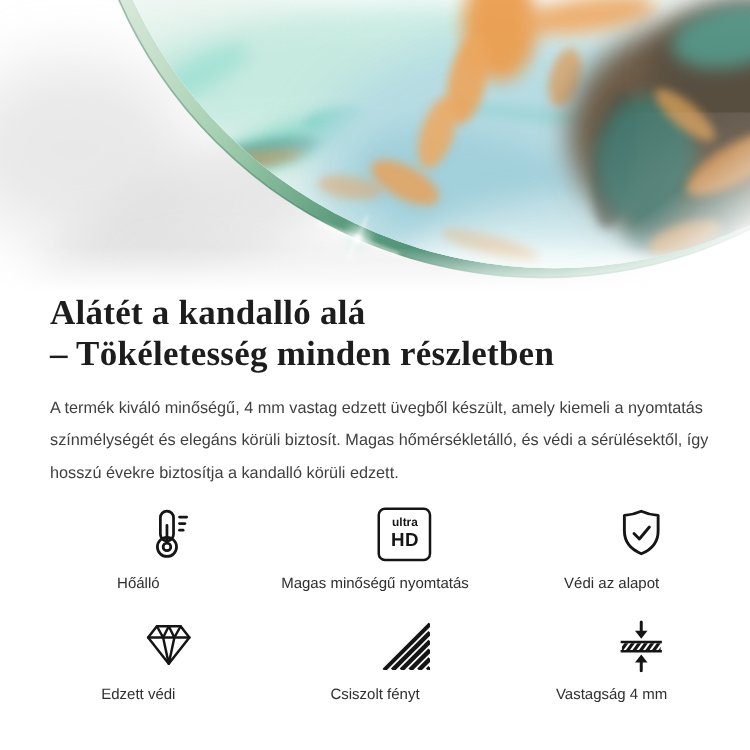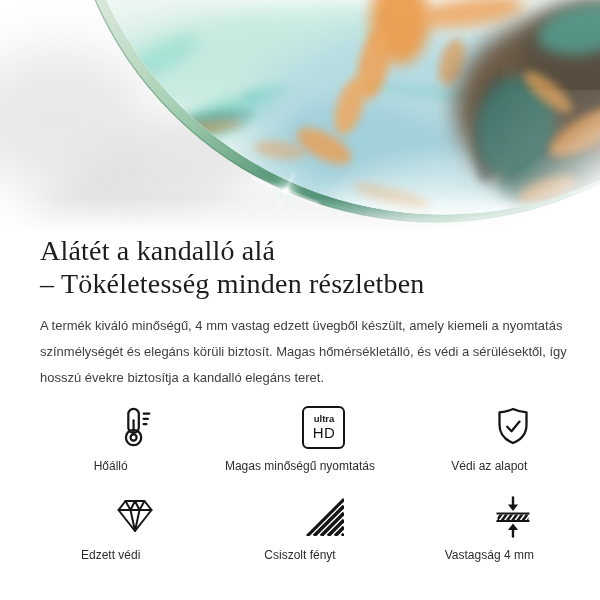--- a/index.html
+++ b/index.html
@@ -1,35 +1,35 @@
 <!DOCTYPE html>
 <html lang="hu"><head>
 <meta charset="utf-8">
 <style>
   html,body{margin:0;padding:0;background:#ffffff;}
   body{width:600px;height:600px;overflow:hidden;font-family:"Liberation Sans",sans-serif;}
   .page{position:relative;width:600px;height:600px;background:#ffffff;}
   .hero{display:block;width:600px;height:232px;}
   .content{padding:0 40px;}
-  .title{font-family:"Liberation Serif","DejaVu Serif",serif;font-weight:400;
+  .title{font-family:"Liberation Serif","DejaVu Serif",serif;font-weight:700;
          font-size:28px;line-height:33px;color:#1d1d1d;margin:2px 0 0 0;letter-spacing:.2px;}
   .title span{display:block;}
   .desc{margin:13px 16px 0 0;font-size:13px;line-height:26px;color:#3f3f3f;}
   .desc .line{white-space:nowrap;}
   .features{display:grid;grid-template-columns:1fr 1fr 1fr;row-gap:20px;
             padding:0 16px;margin-top:13px;}
   .feature{display:flex;flex-direction:column;align-items:center;}
   .ficon{height:46px;display:flex;align-items:center;justify-content:center;margin-left:48px;}
   .flabel{margin-top:9px;font-size:12px;color:#2e2e2e;text-align:left;}
   .icon-svg{display:block;}
   .uhd-box{width:39px;height:39px;border:2.5px solid #151515;border-radius:6px;
            display:flex;flex-direction:column;align-items:center;justify-content:center;
            line-height:1;color:#151515;background:#fff;}
   .uhd-top{font-size:9.5px;font-weight:700;}
-  .uhd-bottom{font-size:15px;font-weight:400;margin-top:1px;letter-spacing:.3px;}
+  .uhd-bottom{font-size:15px;font-weight:700;margin-top:1px;letter-spacing:.3px;}
 </style>
 </head>
 <body>
 
 <div class="page">
 
   <svg class="hero" viewBox="0 0 600 232" role="img" aria-label="Kerek edzett üveg kandalló alátét türkiz-réz márvány mintával">
     <defs>
       <filter id="b3" x="-60%" y="-60%" width="220%" height="220%">
           <feGaussianBlur stdDeviation="1.5"></feGaussianBlur>
@@ -130,21 +130,21 @@
   </svg>
 
   <div class="content">
     <h1 class="title">
       <span>Alátét a kandalló alá</span>
       <span>– Tökéletesség minden részletben</span>
     </h1>
     <div class="desc">
       <div class="line">A termék kiváló minőségű, 4 mm vastag edzett üvegből készült, amely kiemeli a nyomtatás</div>
       <div class="line">színmélységét és elegáns körüli biztosít. Magas hőmérsékletálló, és védi a sérülésektől, így</div>
-      <div class="line">hosszú évekre biztosítja a kandalló elegáns teret.</div>
+      <div class="line">hosszú évekre biztosítja a kandalló körüli edzett.</div>
     </div>
   </div>
 
   <div class="features">
 
     <div class="feature">
       <div class="ficon">
         <svg class="icon-svg" width="44" height="44" viewBox="0 0 46 46" fill="none" stroke="#151515" stroke-width="2.3" stroke-linecap="round">
           <rect x="16" y="4" width="11" height="25" rx="5.5"></rect>
           <circle cx="21.5" cy="34" r="8"></circle>

